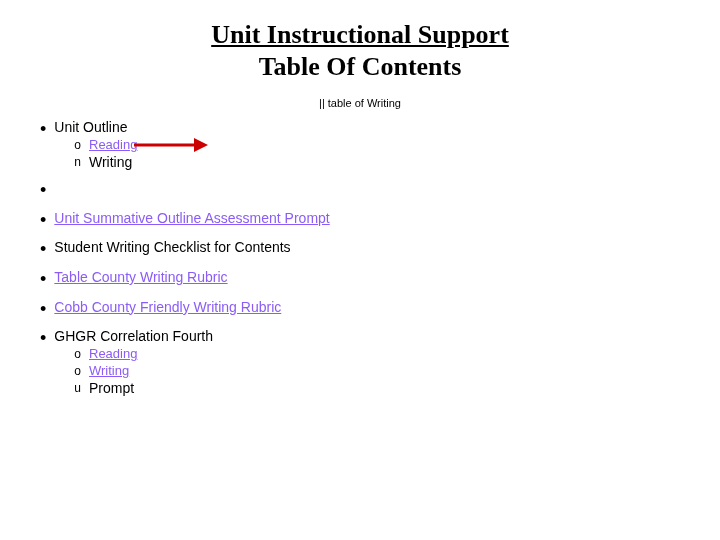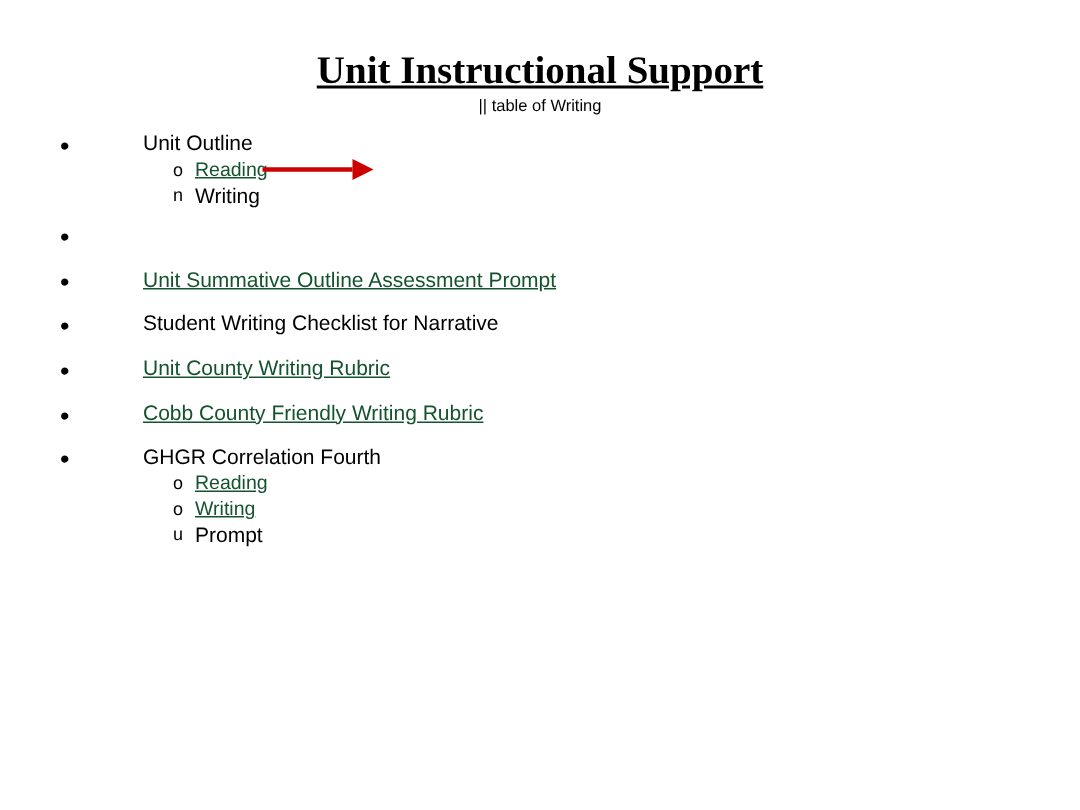--- a/index.html
+++ b/index.html
@@ -12,21 +12,21 @@
       width: 720px;
       height: 540px;
       background: #ffffff;
       font-family: 'Times New Roman', Times, serif;
       overflow: hidden;
     }
 
     .page {
       width: 720px;
       height: 540px;
-      padding: 20px 40px;
+      padding: 8px 40px;
       position: relative;
     }
 
     .main-title {
       text-align: center;
       font-size: 26px;
       font-weight: bold;
       text-decoration: underline;
       color: #000000;
       margin-top: 10px;
@@ -66,31 +66,30 @@
 
     .bullet {
       font-size: 18px;
       margin-right: 8px;
       line-height: 1.2;
       flex-shrink: 0;
     }
 
     .item-content {
       flex: 1;
-      margin-left: 41px;
     }
 
     .item-label {
       font-size: 14px;
       color: #000;
       font-family: Arial, sans-serif;
     }
 
     .link-text {
-      color: #14532d;
+      color: #8b5cf6;
       text-decoration: underline;
       font-family: Arial, sans-serif;
     }
 
     .sub-list {
       list-style: none;
       padding: 0;
       margin-top: 2px;
       margin-left: 20px;
     }
@@ -117,20 +116,21 @@
       left: 55px;
       top: -8px;
     }
   </style>
 </head>
 <body>
 
 <div class="page">
 
   <div class="main-title">Unit Instructional Support</div>
+  <div class="subtitle">Table Of Contents</div>
 
   <div class="toc-header">
     <span>|</span><span>| table of Writing</span><br>
   </div>
 
   <ul class="content-list">
 
     <li>
       <span class="bullet">•</span>
       <div class="item-content">
@@ -160,28 +160,28 @@
     <li>
       <span class="bullet">•</span>
       <div class="item-content">
         <a class="link-text" href="#">Unit Summative Outline Assessment Prompt</a>
       </div>
     </li>
 
     <li>
       <span class="bullet">•</span>
       <div class="item-content">
-        <span class="item-label">Student Writing Checklist for Narrative</span>
-      </div>
-    </li>
-
-    <li>
-      <span class="bullet">•</span>
-      <div class="item-content">
-        <a class="link-text" href="#">Unit County Writing Rubric</a>
+        <span class="item-label">Student Writing Checklist for Contents</span>
+      </div>
+    </li>
+
+    <li>
+      <span class="bullet">•</span>
+      <div class="item-content">
+        <a class="link-text" href="#">Table County Writing Rubric</a>
       </div>
     </li>
 
     <li>
       <span class="bullet">•</span>
       <div class="item-content">
         <a class="link-text" href="#">Cobb County Friendly Writing Rubric</a>
       </div>
     </li>
 

